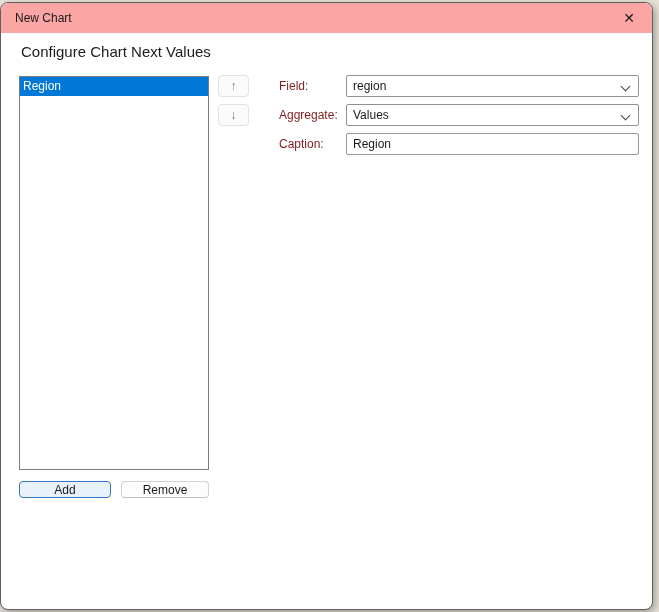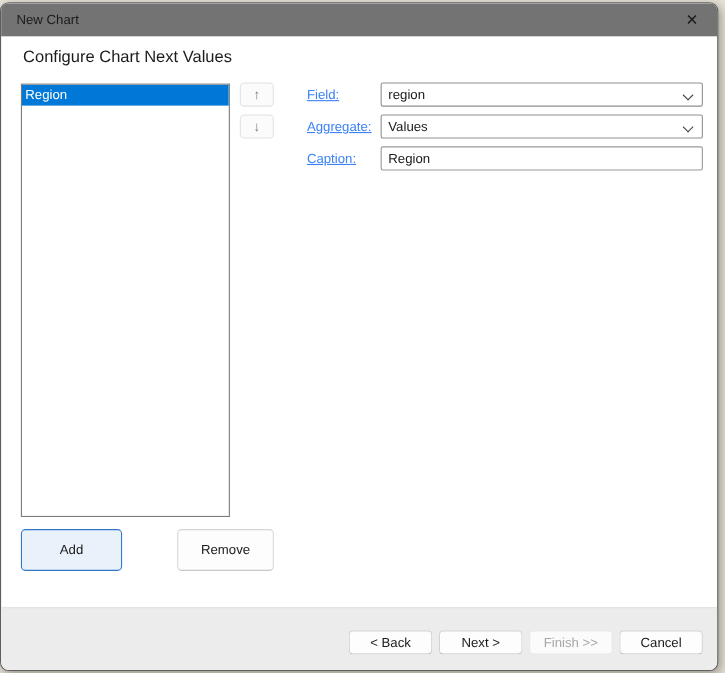--- a/index.html
+++ b/index.html
@@ -25,21 +25,21 @@
     overflow: hidden;
     box-shadow: 2px 3px 10px rgba(0,0,0,0.35);
     color: #1a1a1a;
   }
 
   
   .titlebar {
     position: absolute;
     left: 0; top: 0; right: 0;
     height: 30px;
-    background: #737373;
+    background: #fca5a5;
     display: flex;
     align-items: center;
     padding-left: 14px;
     font-size: 12px;
     color: #1a1a1a;
   }
   .close-btn {
     position: absolute;
     right: 0; top: 0;
     width: 46px; height: 30px;
@@ -99,22 +99,21 @@
   }
   .arrow-btn.up   { top: 72px; }
   .arrow-btn.down { top: 101px; }
 
   
   .form-label {
     position: absolute;
     left: 278px;
     font-size: 12px;
     line-height: 16px;
-    color: #3b82f6;
-    text-decoration: underline;
+    color: #7f1d1d;
   }
   .form-label.l1 { top: 75px; }
   .form-label.l2 { top: 104px; text-align: center; }
   .form-label.l3 { top: 133px; }
 
   
   .combo {
     position: absolute;
     left: 345px;
     width: 293px;
@@ -150,42 +149,41 @@
     background: #ffffff;
     font-size: 12px;
     padding: 0 0 0 6px;
     font-family: "Liberation Sans", "DejaVu Sans", sans-serif;
     color: #1a1a1a;
     outline: none;
   }
 
   
   .btn {
-    height: 38px;
+    height: 17px;
     background: #fdfdfd;
     border: 1px solid #d2d2d2;
     border-bottom-color: #c3c3c3;
     border-radius: 4px;
     font-size: 12px;
     font-family: "Liberation Sans", "DejaVu Sans", sans-serif;
     color: #1a1a1a;
     padding: 0;
   }
   .btn.add {
     position: absolute;
     left: 18px; top: 478px;
     width: 92px;
     background: #e9f2fb;
     border: 1px solid #3177c8;
   }
   .btn.remove {
     position: absolute;
     left: 120px; top: 478px;
     width: 88px;
-    margin-left: 40px;
   }
 
   
   .footer {
     position: absolute;
     left: 0; right: 0; bottom: 0;
     top: 549px;
     background: #ececec;
     border-top: 1px solid #e0e0e0;
     display: flex;
@@ -236,20 +234,14 @@
   <div class="combo c2">
     <span>Values</span>
     <span class="chevron"></span>
   </div>
 
   <input class="textbox" type="text" value="Region" style="">
 
   <button class="btn add">Add</button>
   <button class="btn remove">Remove</button>
 
-  <div class="footer">
-    <button class="btn">&lt; Back</button>
-    <button class="btn">Next &gt;</button>
-    <button class="btn disabled">Finish &gt;&gt;</button>
-    <button class="btn">Cancel</button>
-  </div>
 
 </div>
 
 </body></html>

